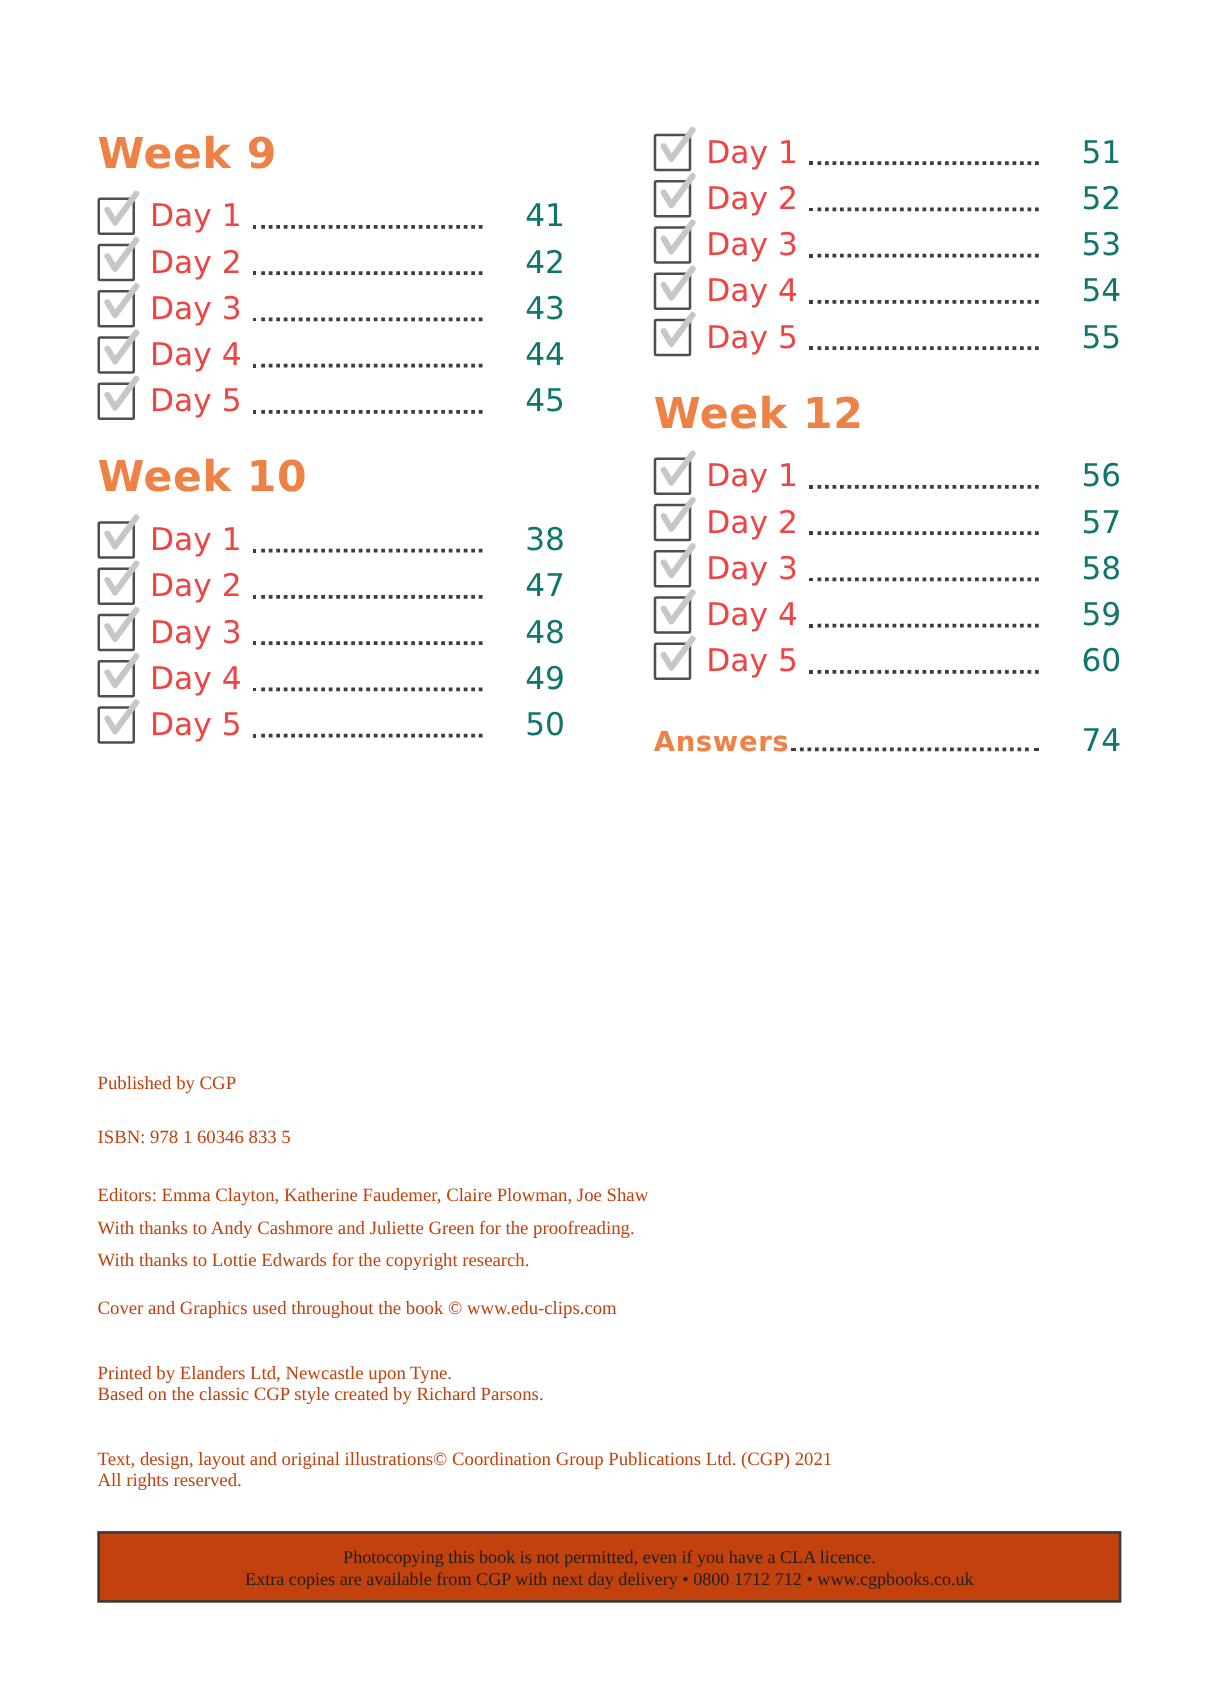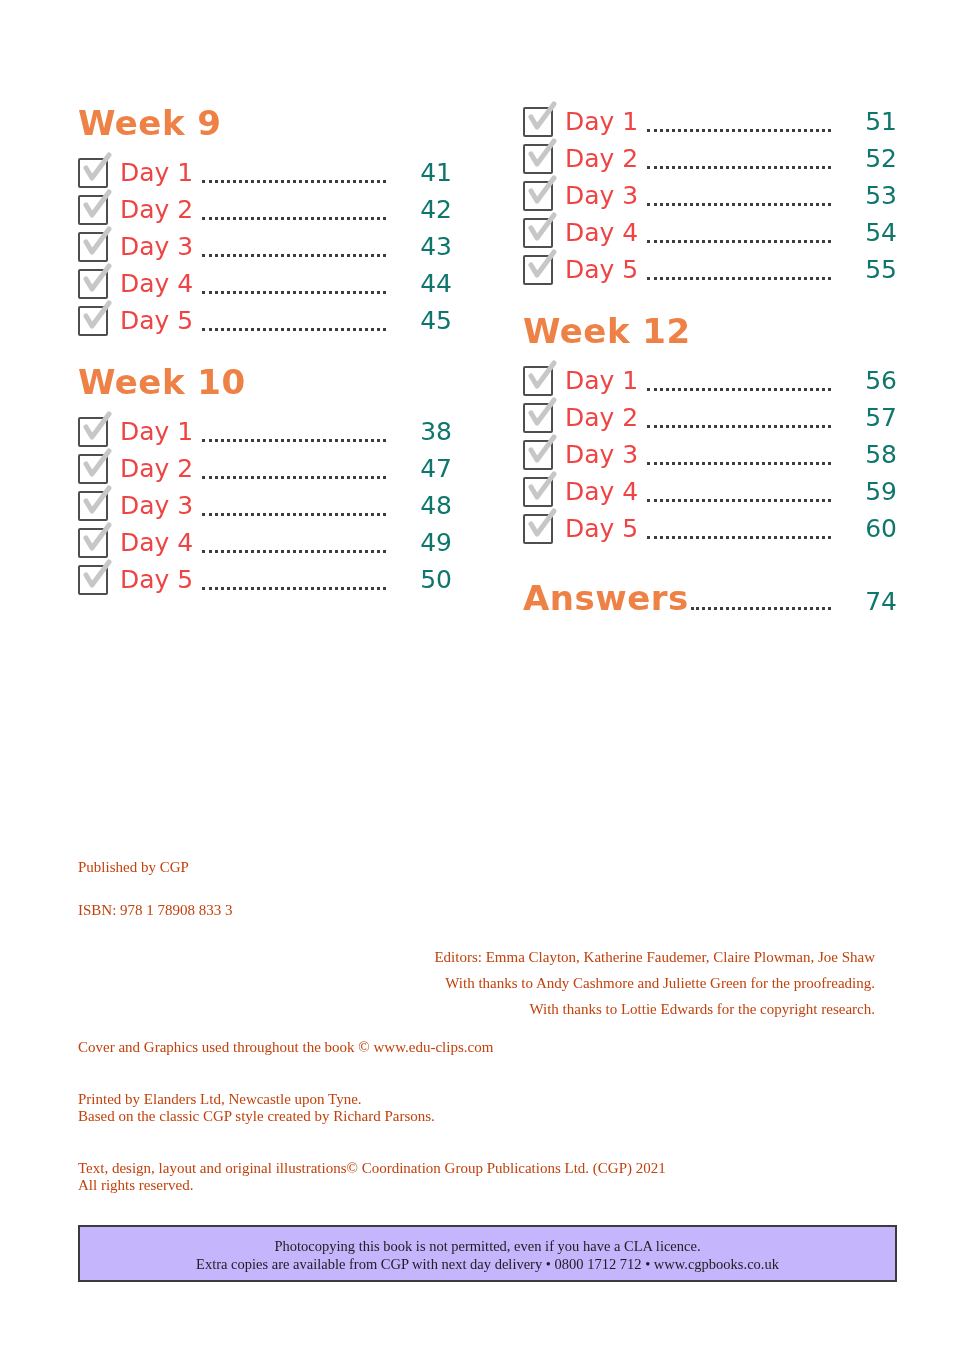--- a/index.html
+++ b/index.html
@@ -68,55 +68,55 @@
     color:#0f766e;
     white-space:nowrap;
     margin-left:30px;
   }
   .answers-row{
     display:flex;
     align-items:baseline;
     margin-top:31px;
   }
   .answers-title{
-    font-size:34px;
+    font-size:22px;
     font-weight:bold;
     color:#ee8145;
     letter-spacing:0.5px;
     white-space:nowrap;
   }
   .answers-row .leader{
     transform:none;
     margin:0 4px 5px 2px;
   }
 
   
   .publisher{
     position:absolute;
     left:78px;top:859px;right:100px;
     font-family:"Liberation Serif", serif;
     font-size:15px;
     color:#c2410c;
   }
   .publisher p{margin:0;line-height:17px;}
   .gap-isbn{margin-top:26px !important;}
-  .editors-block{margin-top:25px;line-height:26px;text-align:right;}
+  .editors-block{margin-top:25px;line-height:26px;}
   .editors-block p{line-height:26px;}
   .gap-cover{margin-top:17px !important;}
   .printed-block{margin-top:35px;}
   .copyright-block{margin-top:35px;}
 
   
   .photocopy-box{
     position:absolute;
     left:78px;right:78px;top:1225px;
     height:57px;
     box-sizing:border-box;
     border:2px solid #3b3b3b;
-    background:#c4b5fd;
+    background:#c2410c;
     text-align:center;
     font-family:"Liberation Serif", serif;
     font-size:14.5px;
     color:#1e1e1e;
   }
   .photocopy-box p{margin:0;line-height:18px;}
   .photocopy-box p:first-child{margin-top:10px;}
 </style>
 </head>
 <body>
@@ -368,21 +368,21 @@
   <div class="answers-row">
         <span class="answers-title">Answers</span>
         <span class="leader"></span>
         <span class="page-num">74</span>
       </div>
     </div>
   </div>
 
   <div class="publisher">
     <p>Published by CGP</p>
-    <p class="gap-isbn">ISBN: 978 1 78908 833 3</p>
+    <p class="gap-isbn">ISBN: 978 1 60346 833 5</p>
     <div class="editors-block">
       <p>Editors: Emma Clayton, Katherine Faudemer, Claire Plowman, Joe Shaw</p>
       <p>With thanks to Andy Cashmore and Juliette Green for the proofreading.</p>
       <p>With thanks to Lottie Edwards for the copyright research.</p>
     </div>
     <p class="gap-cover">Cover and Graphics used throughout the book © www.edu-clips.com</p>
     <div class="printed-block">
       <p>Printed by Elanders Ltd, Newcastle upon Tyne.</p>
       <p>Based on the classic CGP style created by Richard Parsons.</p>
     </div>

